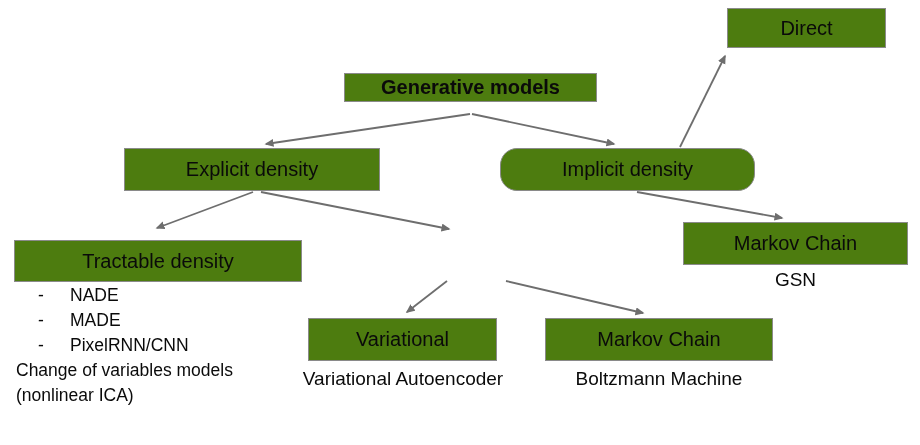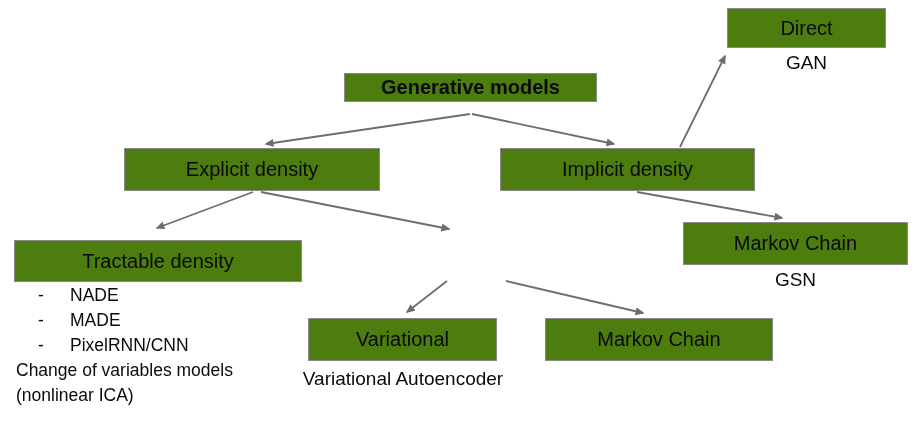--- a/index.html
+++ b/index.html
@@ -65,35 +65,35 @@
       <line x1="637" y1="192" x2="782" y2="218" marker-end="url(#arrow)"></line>
       <line x1="447" y1="281" x2="407" y2="312" marker-end="url(#arrow)"></line>
       <line x1="506" y1="281" x2="643" y2="313" marker-end="url(#arrow)"></line>
     </g>
   </svg>
 
   <div class="node root" style="left:344px; top:73px;  width:253px; height:29px;">Generative models</div>
 
   <div class="node" style="left:124px; top:148px; width:256px; height:43px;">Explicit density</div>
 
-  <div class="node" style="left:500px; top:148px; width:255px; height:43px;">Implicit density</div>
+  <div class="node" style="left:500px; top:148px; width:255px; height:43px;border-radius:17px;">Implicit density</div>
 
   <div class="node" style="left:727px; top:8px;   width:159px; height:40px;">Direct</div>
-  <div class="sublabel" style="left:727px; top:52px; width:159px;">GAN</div>
 
   <div class="node" style="left:14px;  top:240px; width:288px; height:42px;">Tractable density</div>
 
 
   <div class="node" style="left:683px; top:222px; width:225px; height:43px;">Markov Chain</div>
   <div class="sublabel" style="left:683px; top:269px; width:225px;">GSN</div>
 
   <div class="node" style="left:308px; top:318px; width:189px; height:43px;">Variational</div>
   <div class="sublabel" style="left:287px; top:368px; width:232px;">Variational Autoencoder</div>
 
   <div class="node" style="left:545px; top:318px; width:228px; height:43px;">Markov Chain</div>
+  <div class="sublabel" style="left:545px; top:368px; width:228px;">Boltzmann Machine</div>
 
   <div class="notes">
     <div class="note-item">
       <span class="dash">-</span>
       <span>NADE</span>
     </div>
     <div class="note-item">
       <span class="dash">-</span>
       <span>MADE</span>
     </div>

